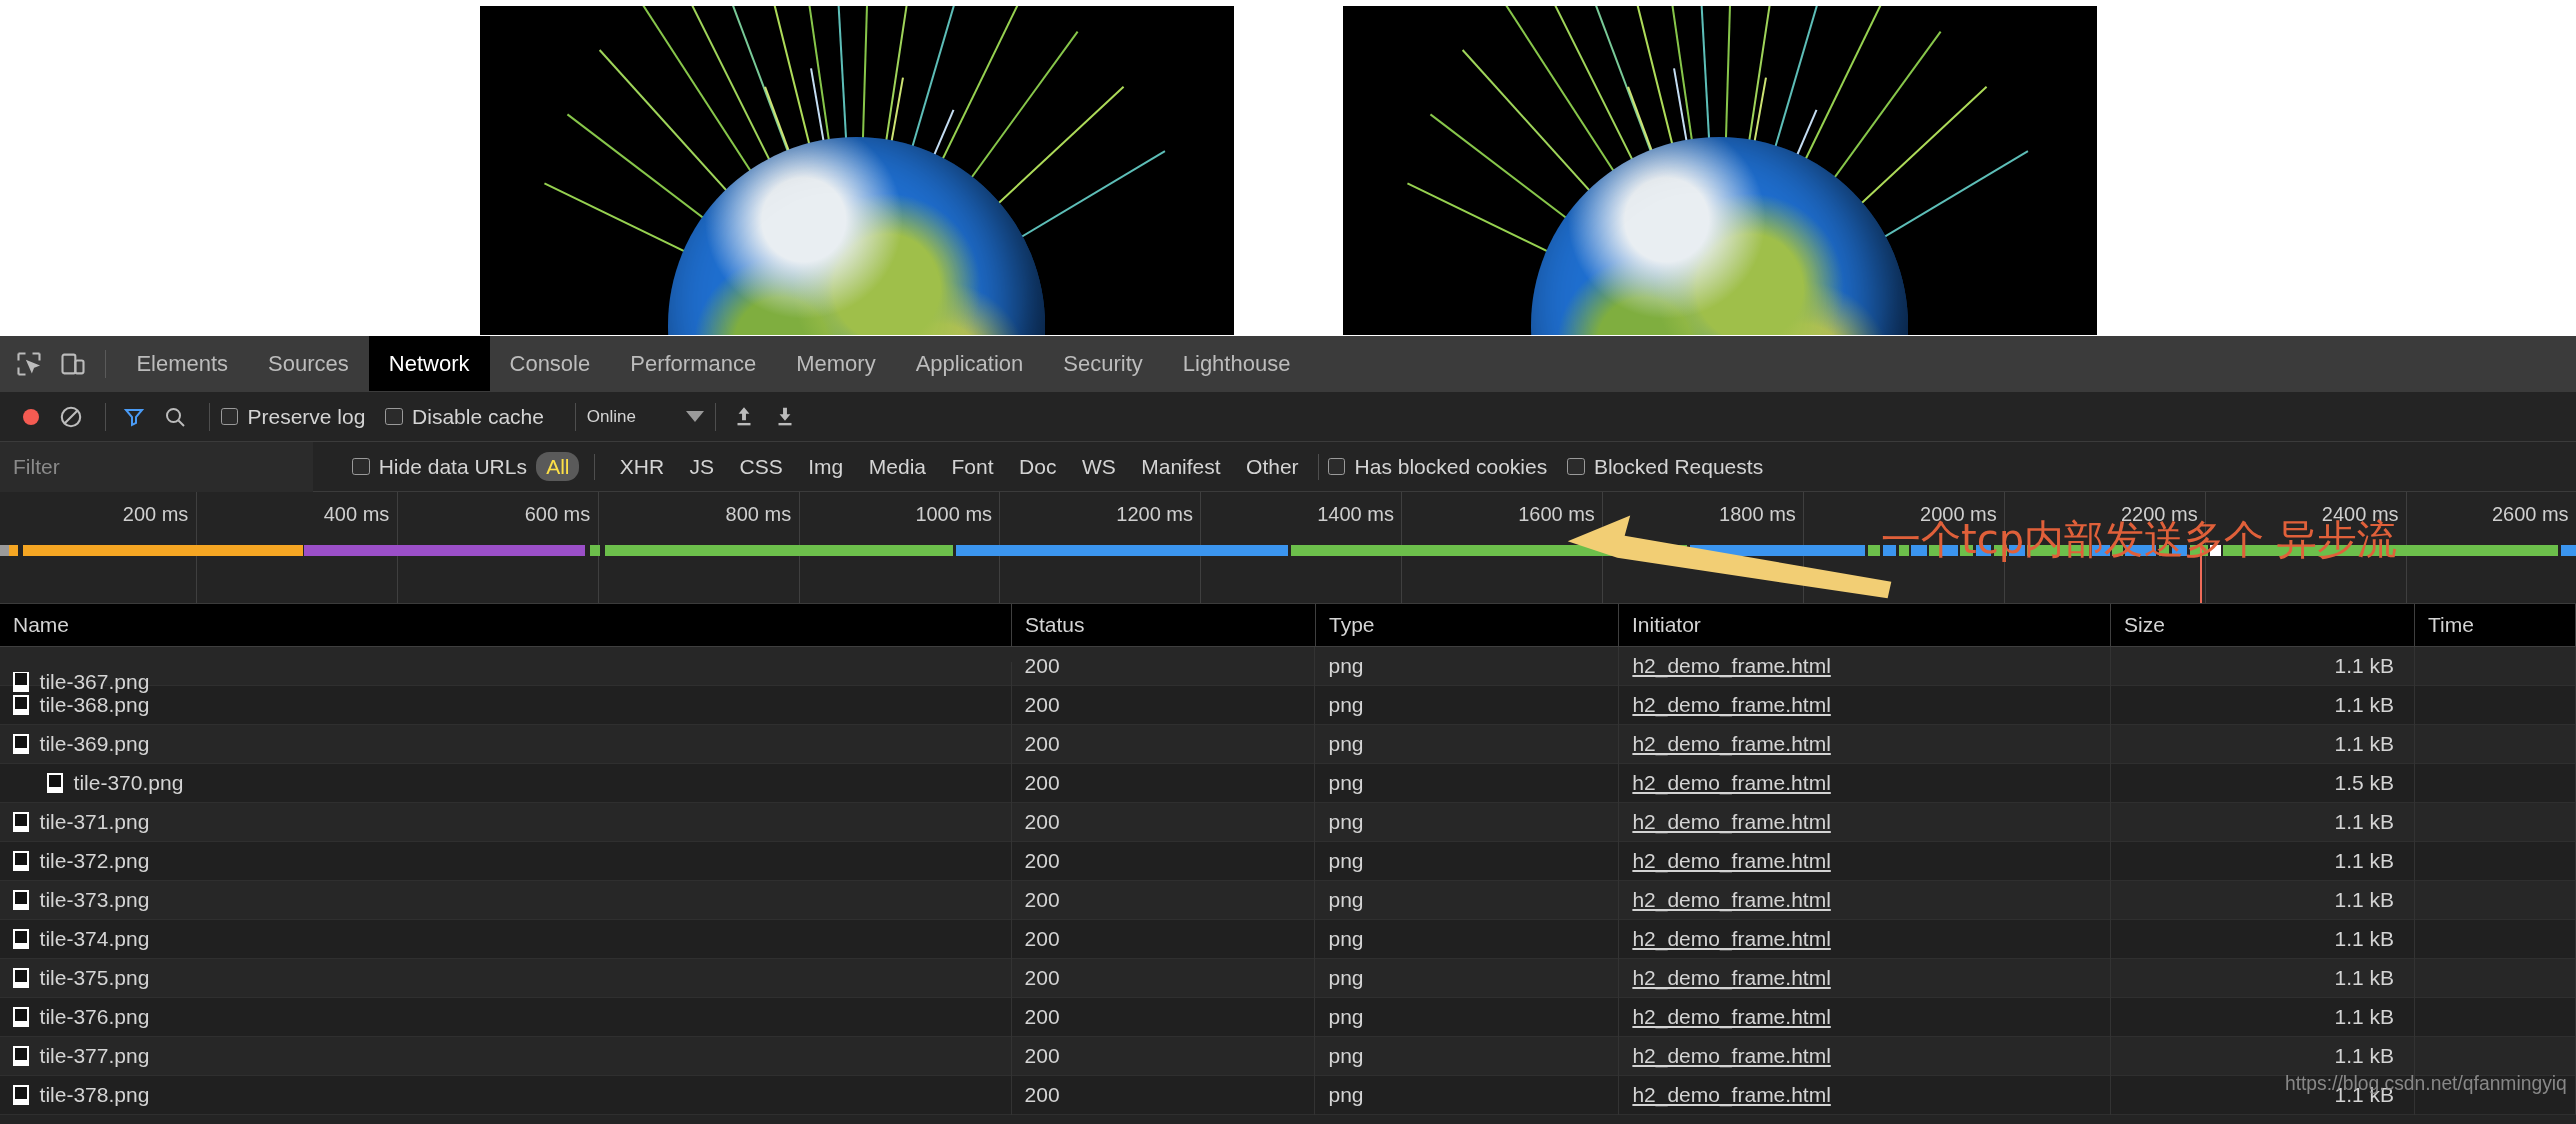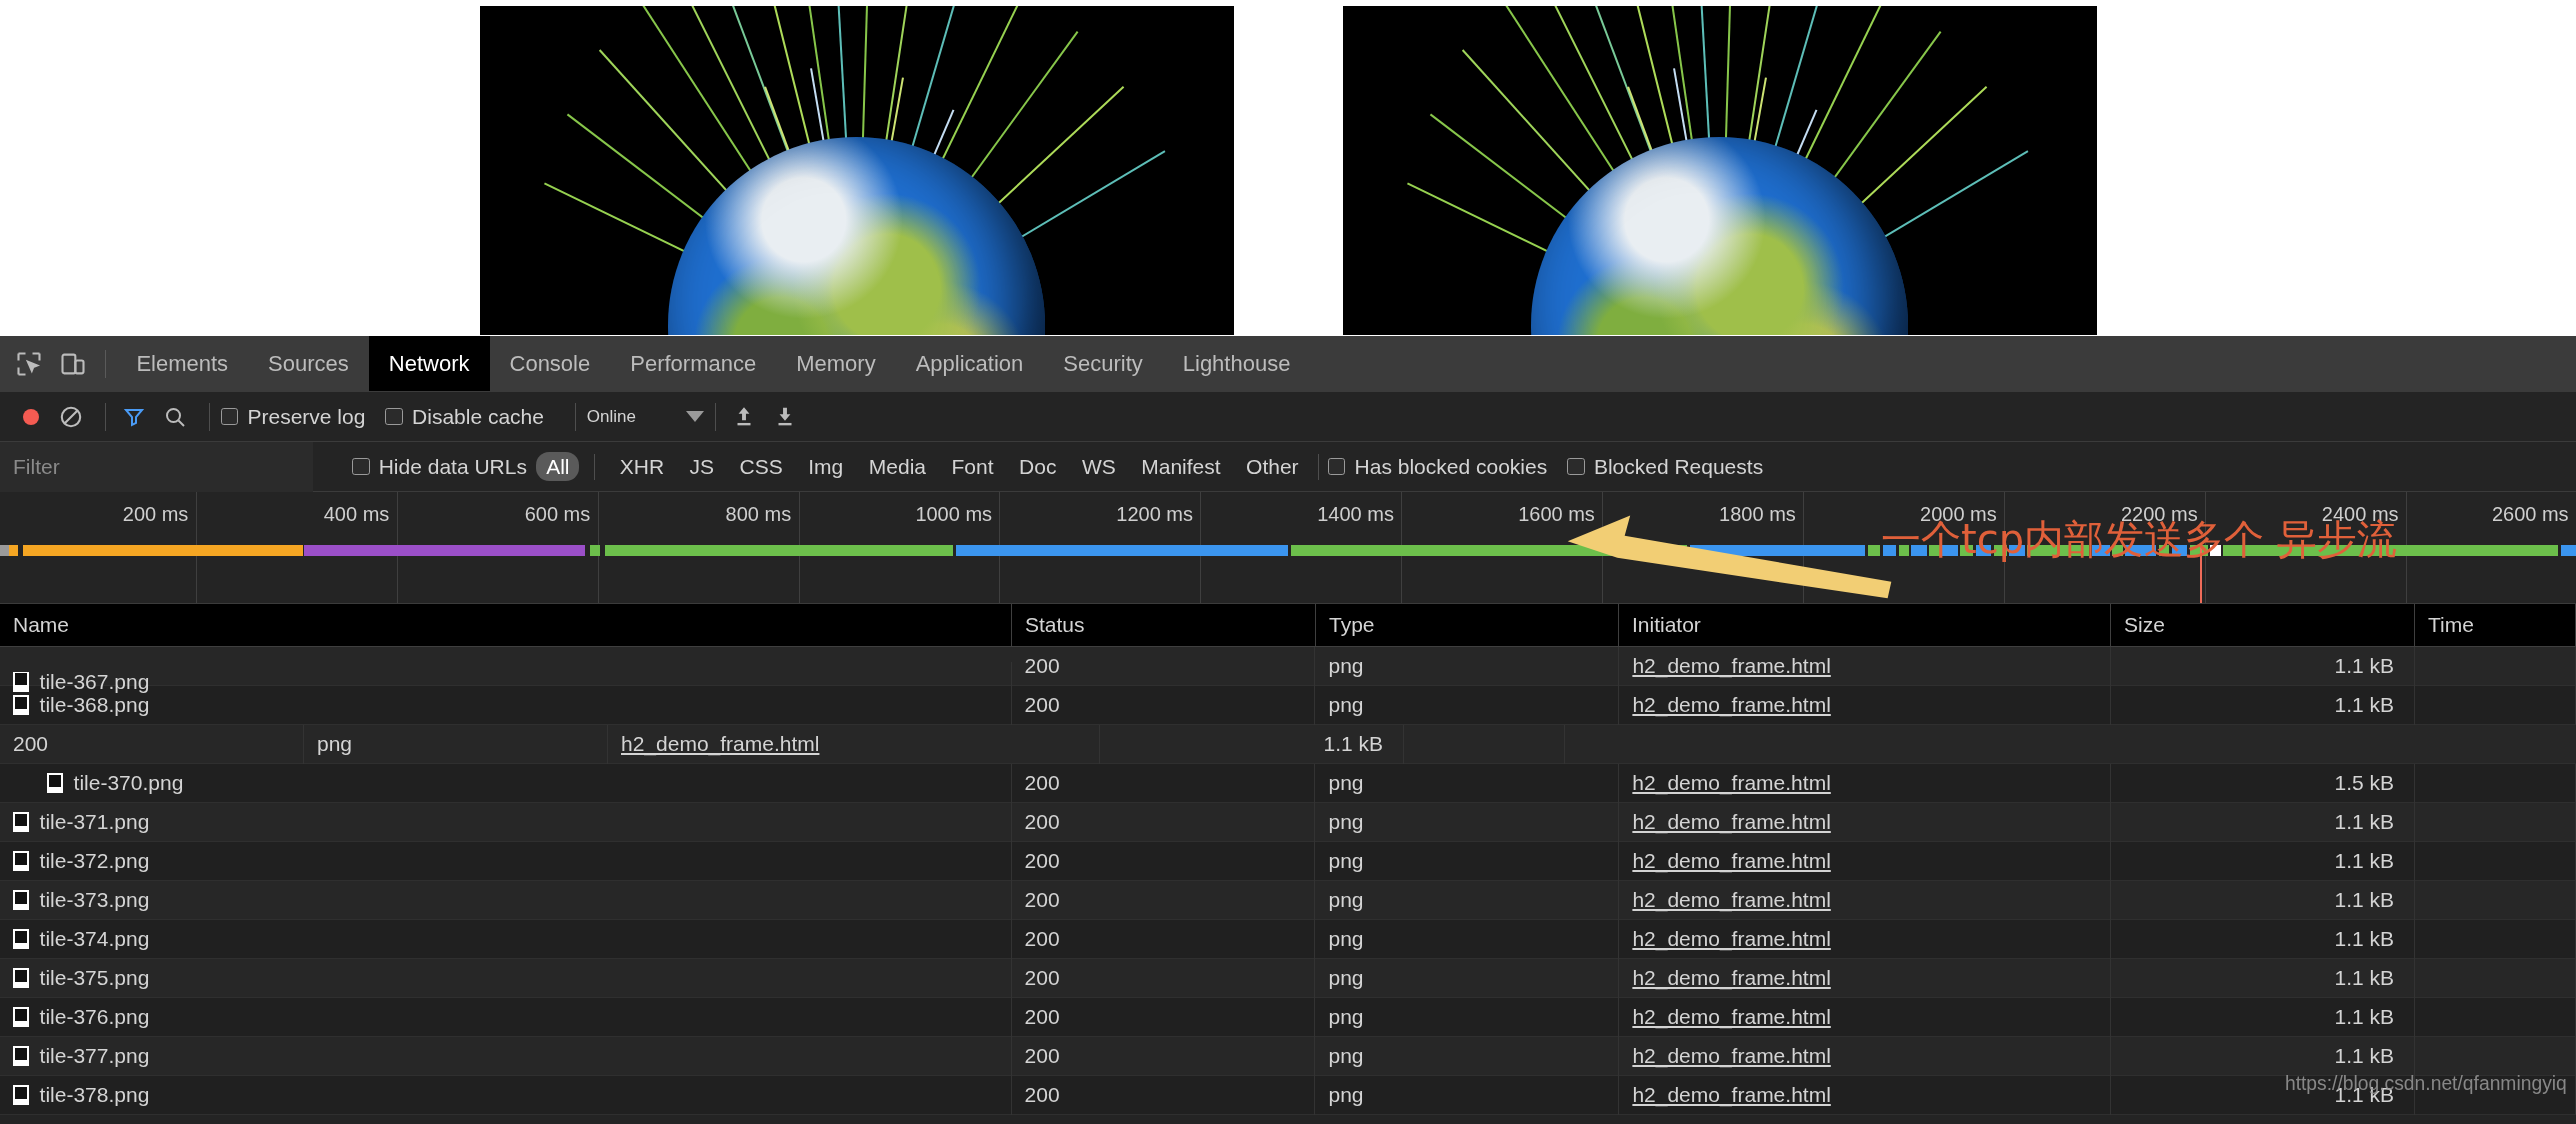--- a/index.html
+++ b/index.html
@@ -88,21 +88,21 @@
     height: 50px; display: flex; align-items: center;
     background: #242424; border-bottom: 0.9px solid #3b3b3b;
   }
   .filter-input {
     width: 313px; height: 50px; background: #2b2b2b; border: none; outline: none;
     color: #d4d4d4; font-size: 21px; font-family: "Liberation Sans", sans-serif;
     padding: 0 13px;
   }
   .filter-input::placeholder { color: #8a8a8a; }
   .ftype { font-size: 21px; color: #d4d4d4; padding: 2.8px 10px; border-radius: 13px; cursor: pointer; white-space: nowrap; }
-  .ftype.active { background: #5a5a5a; color: #ffffff; }
+  .ftype.active { background: #5a5a5a; color: #fde047; }
   .fsep { width: 0.9px; height: 26px; background: #4e4e4e; margin: 0 9.2px; }
 
   
   .overview { position: relative; height: 112px; background: #242424; border-bottom: 0.9px solid #3b3b3b; overflow: hidden; }
   .tickline { position: absolute; top: 0; width: 0.9px; height: 112px; background: #3f3f3f; }
   .ticklabel { position: absolute; top: 11px; transform: translateX(-100%); padding-right: 7.4px; font-size: 20px; color: #cfcfcf; white-space: nowrap; }
   .bandrow { position: absolute; left: 0; top: 53px; height: 11px; width: 100%; }
   .band { position: absolute; top: 0; height: 11px; }
   .redline { position: absolute; top: 53px; width: 1.8px; height: 59px; background: #ef6c5a; }
 
@@ -428,20 +428,24 @@
             </div>
             <div class="td" style="width: 304px;">200</div>
             <div class="td" style="width: 304px;">png</div>
             <div class="td" style="width: 492px;">
               <span class="link">h2_demo_frame.html</span>
             </div>
             <div class="td right" style="width: 304px;">1.1 kB</div>
             <div class="td right" style="width: 161px;"></div>
           </div>
           <div class="trow odd">
+            <div class="td name-cell" style="width: 1012px;">
+              <span class="doc-icon"></span>
+              <span>tile-369.png</span>
+            </div>
             <div class="td" style="width: 304px;">200</div>
             <div class="td" style="width: 304px;">png</div>
             <div class="td" style="width: 492px;">
               <span class="link">h2_demo_frame.html</span>
             </div>
             <div class="td right" style="width: 304px;">1.1 kB</div>
             <div class="td right" style="width: 161px;"></div>
           </div>
           <div class="trow even">
             <div class="td name-cell" style="width: 1012px; padding-left: 47px;">

